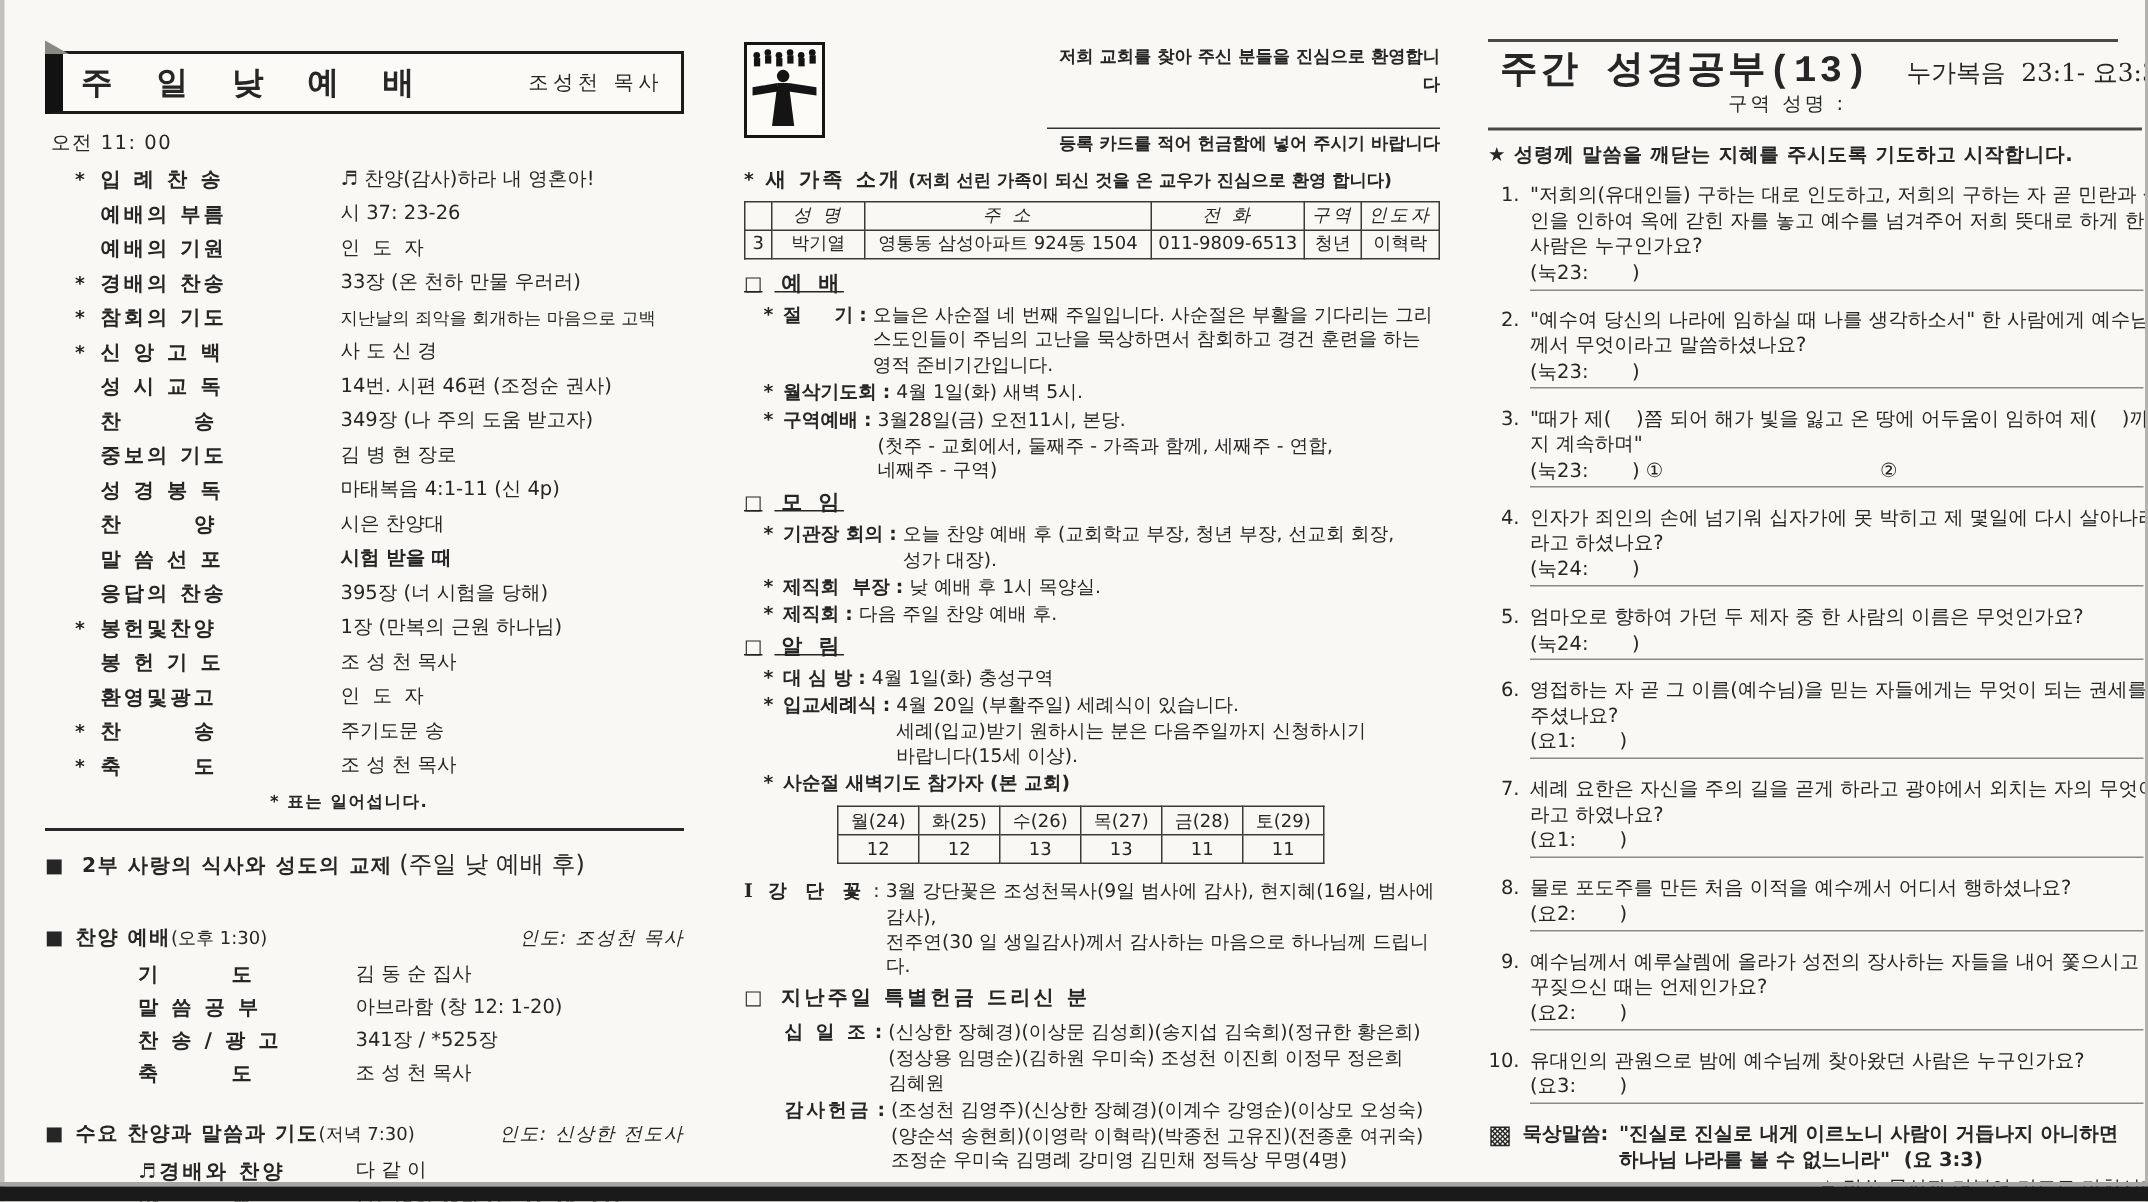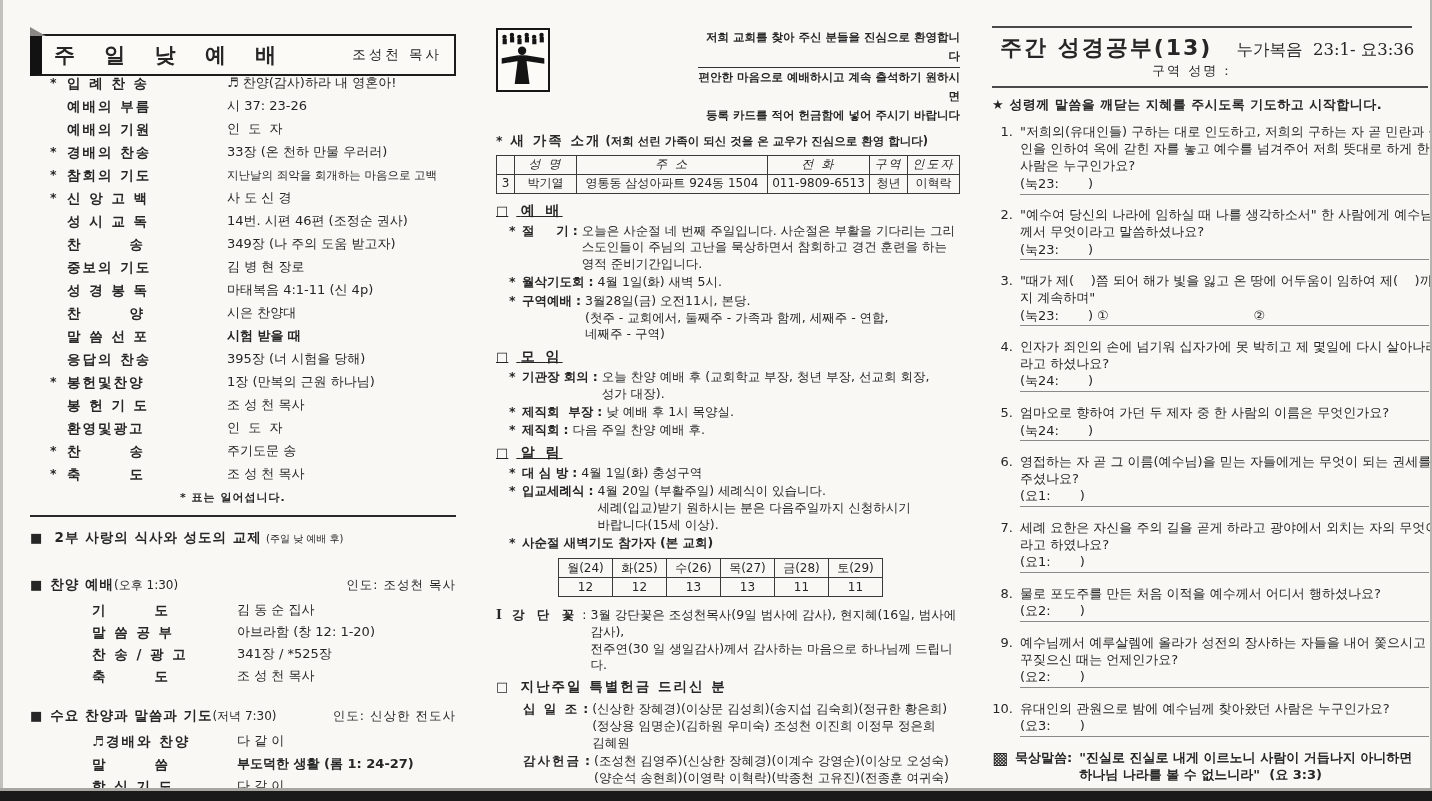--- a/index.html
+++ b/index.html
@@ -25,36 +25,36 @@
   .order-row .star { width:17px; font-size:12.5px; font-weight:bold; }
   .order-row .olabel { width:160px; font-weight:bold; font-size:13.5px; letter-spacing:2px; white-space:pre; }
   .order-row .oval { flex:1; white-space:pre-wrap; }
   .order-row.sm .oval { font-size:11.5px; }
   .order-row.strong .oval { font-weight:bold; }
   .l-footnote { font-size:11px; font-weight:bold; margin:2px 0 10px 150px; letter-spacing:1px; }
   .l-divider { border-top:2px solid #2a2a2a; margin:8px 0 12px; }
   .l-sec2 { font-size:13.5px; margin-bottom:13px; }
   .bullet-sq { font-size:13px; margin-right:8px; }
   .sec2-title { font-weight:bold; letter-spacing:1px; }
-  .sec2-note { font-size:10px; }
+  .sec2-note { font-size:16px; }
   .svc-head { display:flex; font-size:13.5px; margin-bottom:9px; align-items:baseline; }
   .svc-title { font-weight:bold; letter-spacing:1px; }
   .svc-time { font-size:12px;margin-top:17px; }
-  .svc-leader { margin-left:auto; font-size:12.5px; letter-spacing:1px; }
+  .svc-leader { margin-left:auto; font-size:12.5px; letter-spacing:1px;font-style:italic; }
   .svc-rows { padding-left:62px; }
   .svc-rows .order-row { margin-bottom:7.4px; }
   .svc-rows .olabel { width:145px; }
 
   
   .col-mid { position:absolute; left:496px; top:28px; width:464px; font-size:12.5px; line-height:16.8px; }
   .m-header { display:flex; }
   .church-logo { width:54px; height:64px; border:2px solid #161616; flex:0 0 auto; background:#fcfbf8; }
   .m-title { font-size:17px; font-weight:bold; letter-spacing:7px; margin:8px 0 0 16px; white-space:nowrap; }
   .m-welcome { margin-left:auto; width:262px; font-size:11.5px; line-height:19px; font-weight:bold; text-align:right; }
-  .m-welcome .w1 { border-bottom:1.5px solid #333; padding-bottom:1px; }
+  .m-welcome .w1 { border-bottom:1.5px solid #333; padding-bottom:19px; }
   .nf-intro { margin-top:7px; font-size:12.5px; }
   .nf-star { font-weight:bold; margin-right:4px; }
   .nf-title { font-weight:bold; font-size:13.5px; letter-spacing:2px; }
   .nf-note { font-size:11.5px; font-weight:bold; }
   table { border-collapse:collapse; }
   .nf-table { width:100%; margin:5px 0 8px; font-size:12px; }
   .nf-table th, .nf-table td { border:1px solid #3a3a3a; padding:0 3px; height:19px; text-align:center; font-weight:normal; white-space:nowrap; }
   .nf-table th { letter-spacing:2px;font-style:italic; }
   .m-sec-title { font-size:14px; margin:5px 0 3px;text-decoration:underline; }
   .m-sec-sq { font-size:13px; margin-right:8px; }
@@ -73,21 +73,21 @@
   .flowers .f-text { flex:1; white-space:pre-wrap; }
   .off-title { font-size:13.5px; margin:4px 0 5px; }
   .off-name { font-weight:bold; letter-spacing:2px; }
   .off-items { padding-left:14px; }
   .off-items .m-label { letter-spacing:2px; }
 
   
   .col-right { position:absolute; left:992px; top:26px; width:450px; font-size:13px; line-height:16.8px; }
   .r-topline { border-top:2px solid #4a4a4a; width:420px; margin-bottom:12px; }
   .r-titlerow { display:flex; align-items:baseline; padding-left:8px; }
-  .r-title { font-size:22px; font-weight:bold; letter-spacing:2px; white-space:nowrap; }
+  .r-title { font-size:25px; font-weight:bold; letter-spacing:2px; white-space:nowrap;font-family:Liberation Mono, monospace; }
   .r-ref { margin-left:24px; font-size:16.5px; white-space:pre; font-family:"DejaVu Serif", serif; }
   .r-name { margin:4px 0 6px 160px; font-size:13px; letter-spacing:2px; }
   .r-line2 { border-top:2px solid #4a4a4a; width:436px; margin-bottom:9px; }
   .r-intro { font-weight:bold; font-size:13px; margin-bottom:11px; letter-spacing:0.5px; }
   .q { display:flex; margin-bottom:12.5px; }
   .qnum { width:28px; text-align:right; padding-right:7px; flex:0 0 auto; }
   .qbody { flex:1; }
   .qtext { white-space:pre-wrap; }
   .qref { white-space:pre; border-bottom:1px solid #8a8a8a; width:97%; margin-top:1px; padding-bottom:1px; }
   .med { display:flex; margin-top:4px; }
@@ -99,20 +99,21 @@
 </head>
 <body>
 
 <div class="page">
 
   <div class="col-left">
     <div class="l-header">
       <span class="l-title">주 일 낮 예 배</span>
       <span class="l-pastor">조성천 목사</span>
     </div>
+    <div class="l-time">오전 11: 00</div>
 
     <div class="order">
 
         <div class="order-row">
           <span class="star">*</span>
           <span class="olabel">입 례 찬 송</span>
           <span class="oval">♬ 찬양(감사)하라 내 영혼아!</span>
         </div>
 
         <div class="order-row">
@@ -298,21 +299,20 @@
           <rect x="37" y="9" width="4.5" height="6"></rect>
             <rect x="45" y="7" width="4.5" height="6"></rect>
           <circle cx="26" cy="22" r="4.5"></circle>
           <path d="M22 27 L30 27 L34 58 L18 58 Z"></path>
           <path d="M4 30 L22 27 L22 33 L4 36 Z"></path>
           <path d="M50 30 L30 27 L30 33 L50 36 Z"></path>
         </g>
       </svg>
       <div class="m-welcome">
         <div class="w1">저희 교회를 찾아 주신 분들을 진심으로 환영합니다</div>
-        <div>편안한 마음으로 예배하시고 계속 출석하기 원하시면</div>
         <div>등록 카드를 적어 헌금함에 넣어 주시기 바랍니다</div>
       </div>
     </div>
 
     <div class="nf-intro">
       <span class="nf-star">*</span>
       <span class="nf-title">새 가족 소개</span>
       <span class="nf-note">(저희 선린 가족이 되신 것을 온 교우가 진심으로 환영 합니다)</span>
     </div>
     <table class="nf-table">

